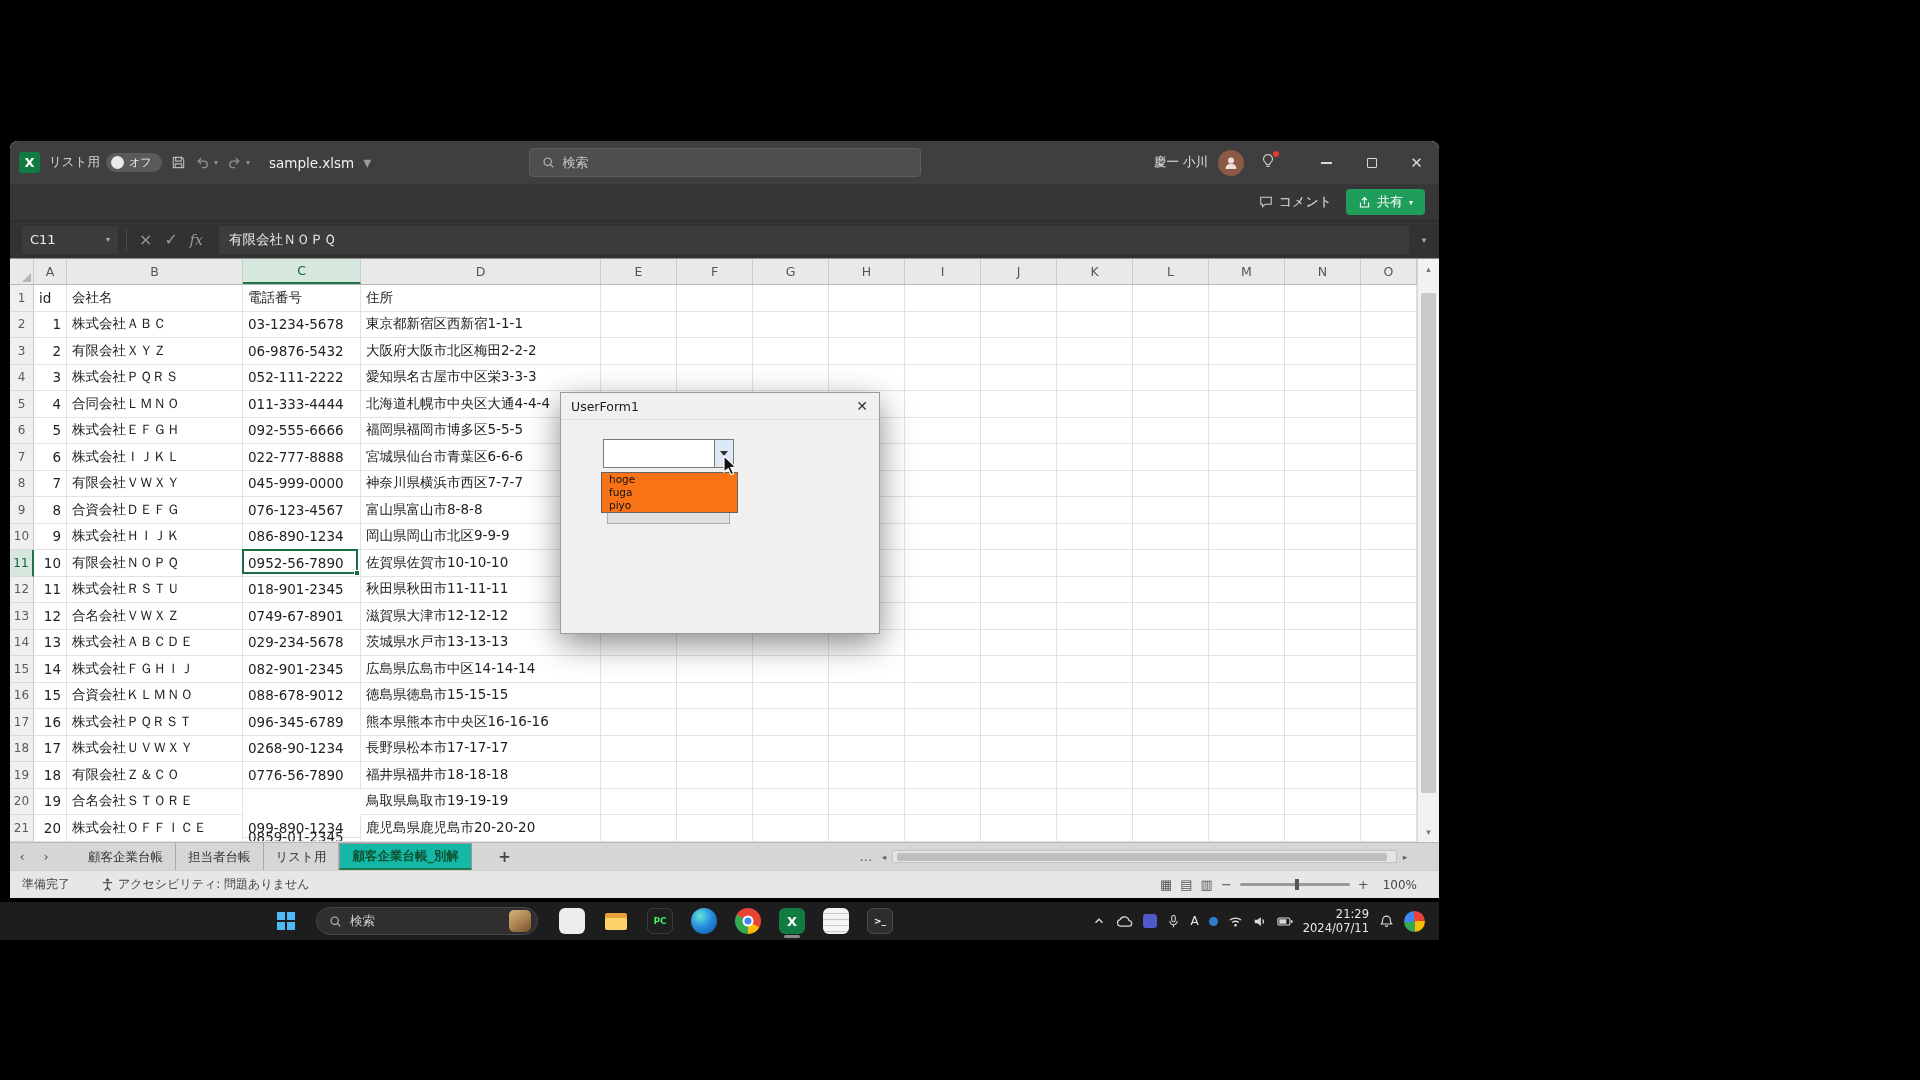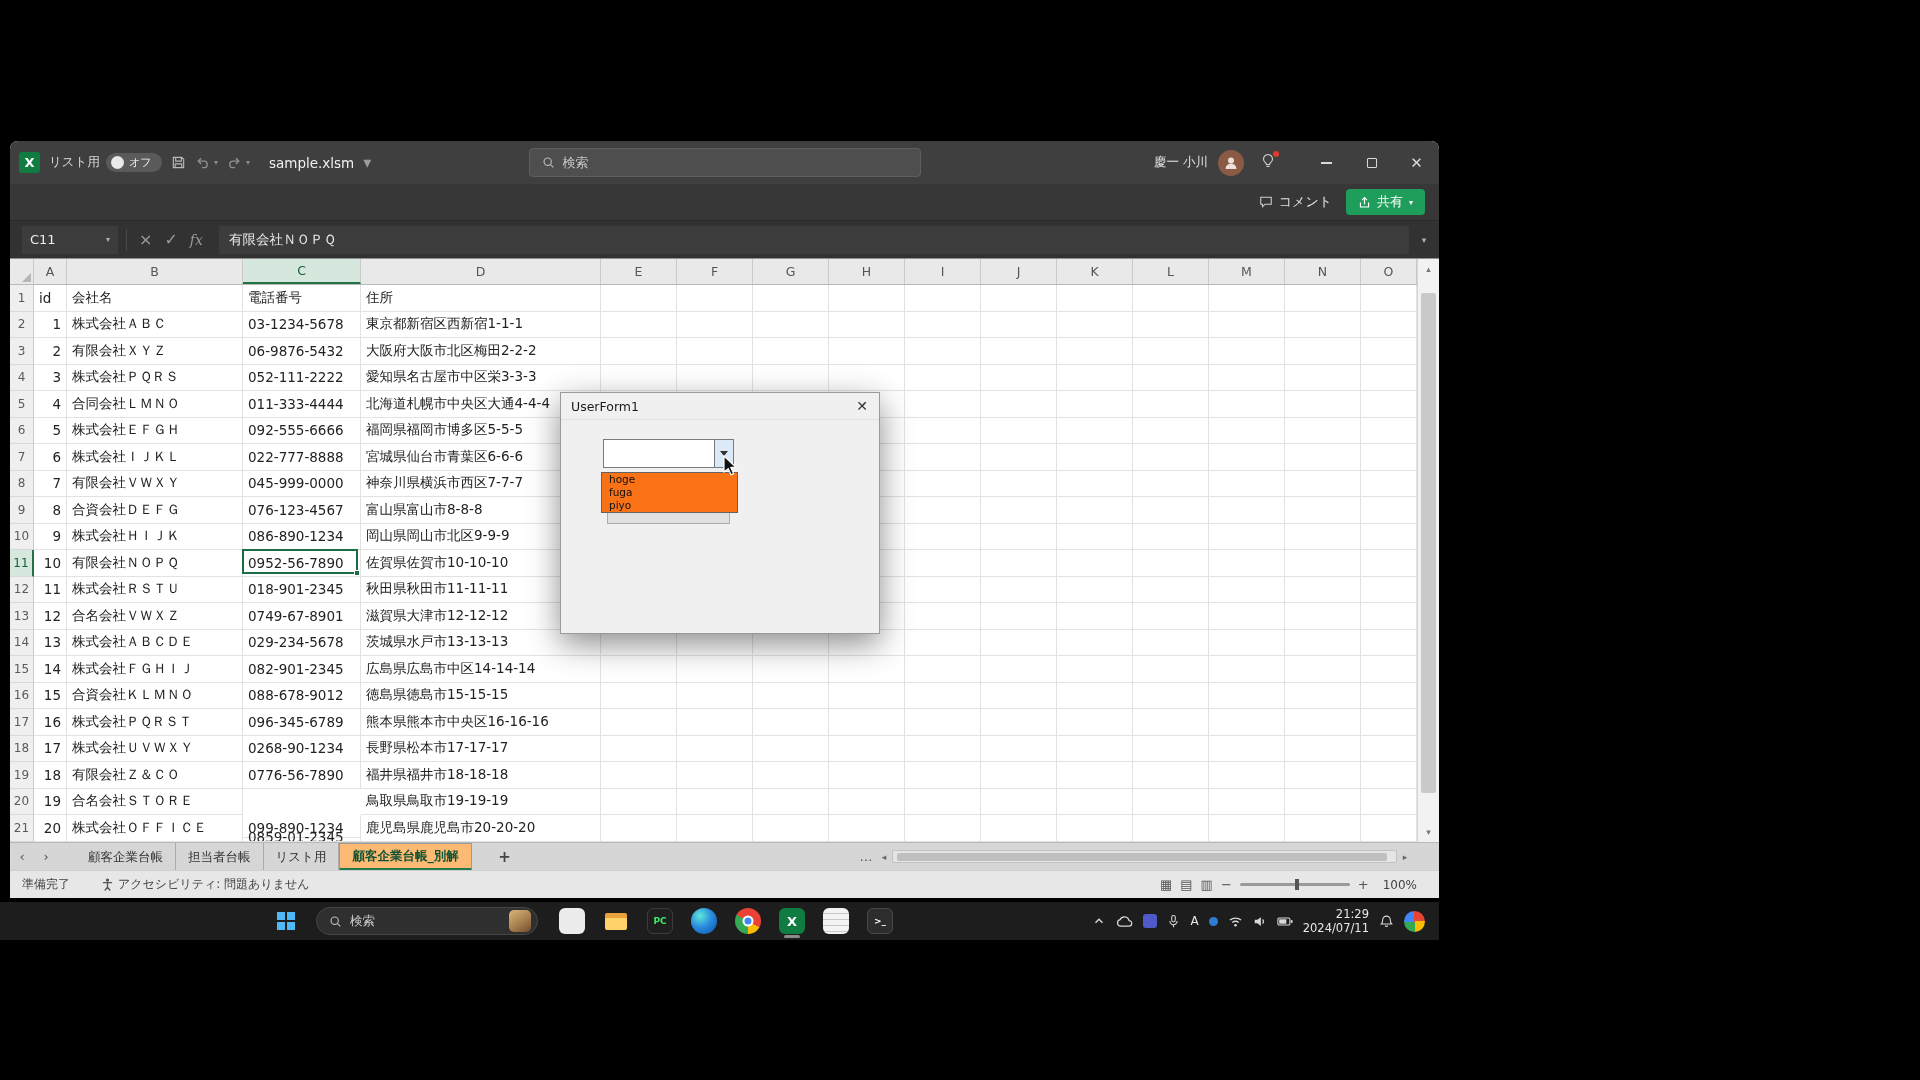--- a/index.html
+++ b/index.html
@@ -75,21 +75,21 @@
   .sel-outline i{position:absolute;right:-4px;bottom:-4px;width:6px;height:6px;background:#1B6E43;border:1px solid #fff;}
   .vscroll{position:absolute;right:0;top:0;width:22px;height:583px;background:#F2F2F2;border-left:1px solid #D5D5D5;}
   .vscroll .arr{height:20px;display:flex;align-items:center;justify-content:center;color:#777;font-size:9px;}
   .vscroll .arr.bottom{position:absolute;bottom:0;left:0;right:0;}
   .vthumb{position:absolute;left:3px;right:3px;top:34px;height:500px;background:#C9C9C9;border-radius:2px;}
 
   
   .sheetbar{height:28px;background:#D6D6D6;display:flex;align-items:center;border-top:1px solid #B9B9B9;flex:0 0 auto;}
   .nav-arr{width:24px;text-align:center;color:#555;font-size:13px;}
   .stab{padding:0 12px;font-size:12.5px;color:#333;line-height:27px;border-right:1px solid #ABABAB;white-space:nowrap;}
-  .stab.active{background:#fdba74;color:#0F5132;font-weight:bold;border:1px solid #9A9A9A;border-bottom:3px solid #1E7A4C;line-height:24px;}
+  .stab.active{background:#14b8a6;color:#0F5132;font-weight:bold;border:1px solid #9A9A9A;border-bottom:3px solid #1E7A4C;line-height:24px;}
   .addsheet{margin-left:22px;color:#444;font-size:15px;font-weight:bold;width:22px;text-align:center;}
   .sheet-spacer{flex:1;}
   .dots{color:#555;font-size:13px;width:20px;text-align:center;}
   .hscroll{display:flex;align-items:center;margin-right:26px;}
   .hscroll .arr{width:16px;text-align:center;color:#666;font-size:9px;}
   .htrack{width:505px;height:13px;background:#E5E5E5;border:1px solid #C2C2C2;position:relative;border-radius:2px;}
   .hthumb{position:absolute;left:4px;top:1.5px;height:8px;width:490px;background:#BFBFBF;border-radius:2px;}
 
   
   .statusbar{height:28px;background:#E7E7E7;border-top:1px solid #CFCFCF;display:flex;align-items:center;

